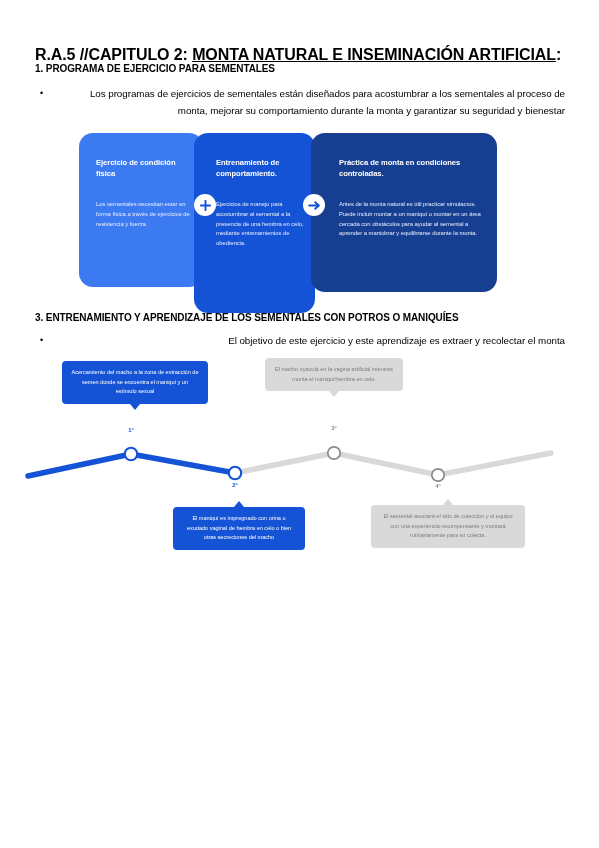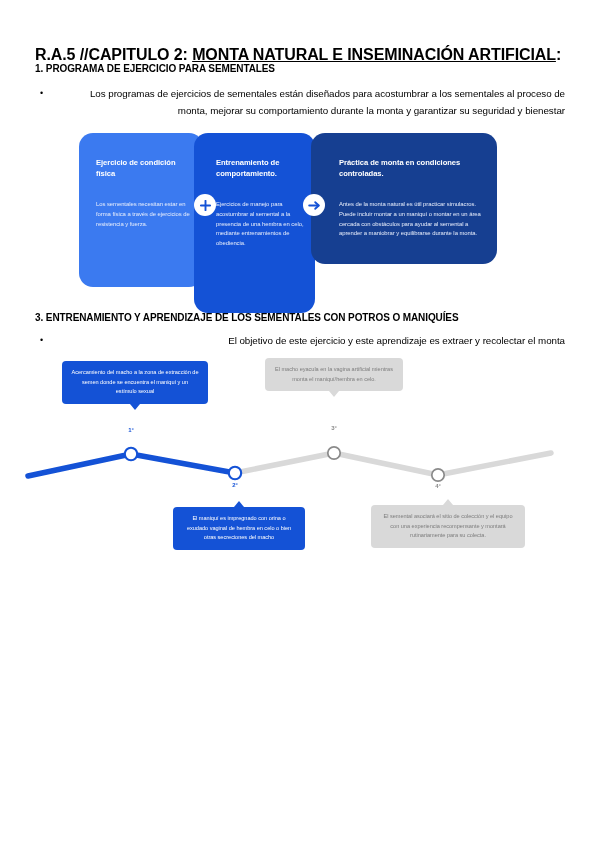--- a/index.html
+++ b/index.html
@@ -115,21 +115,21 @@
     background: #1452d6;
     border-radius: 14px;
   }
   #panel-2 .p-title { left: 22px; top: 25px; width: 95px; }
   #panel-2 .p-body  { left: 22px; top: 67px; width: 90px; }
 
   #panel-3 {
     left: 311px;
     top: 133px;
     width: 186px;
-    height: 131px;
+    height: 159px;
     background: #163f91;
     border-radius: 14px;
   }
   #panel-3 .p-title { left: 28px; top: 25px; width: 150px; }
   #panel-3 .p-body  { left: 28px; top: 67px; width: 152px; }
 
   
   .knob {
     position: absolute;
     width: 22px;

